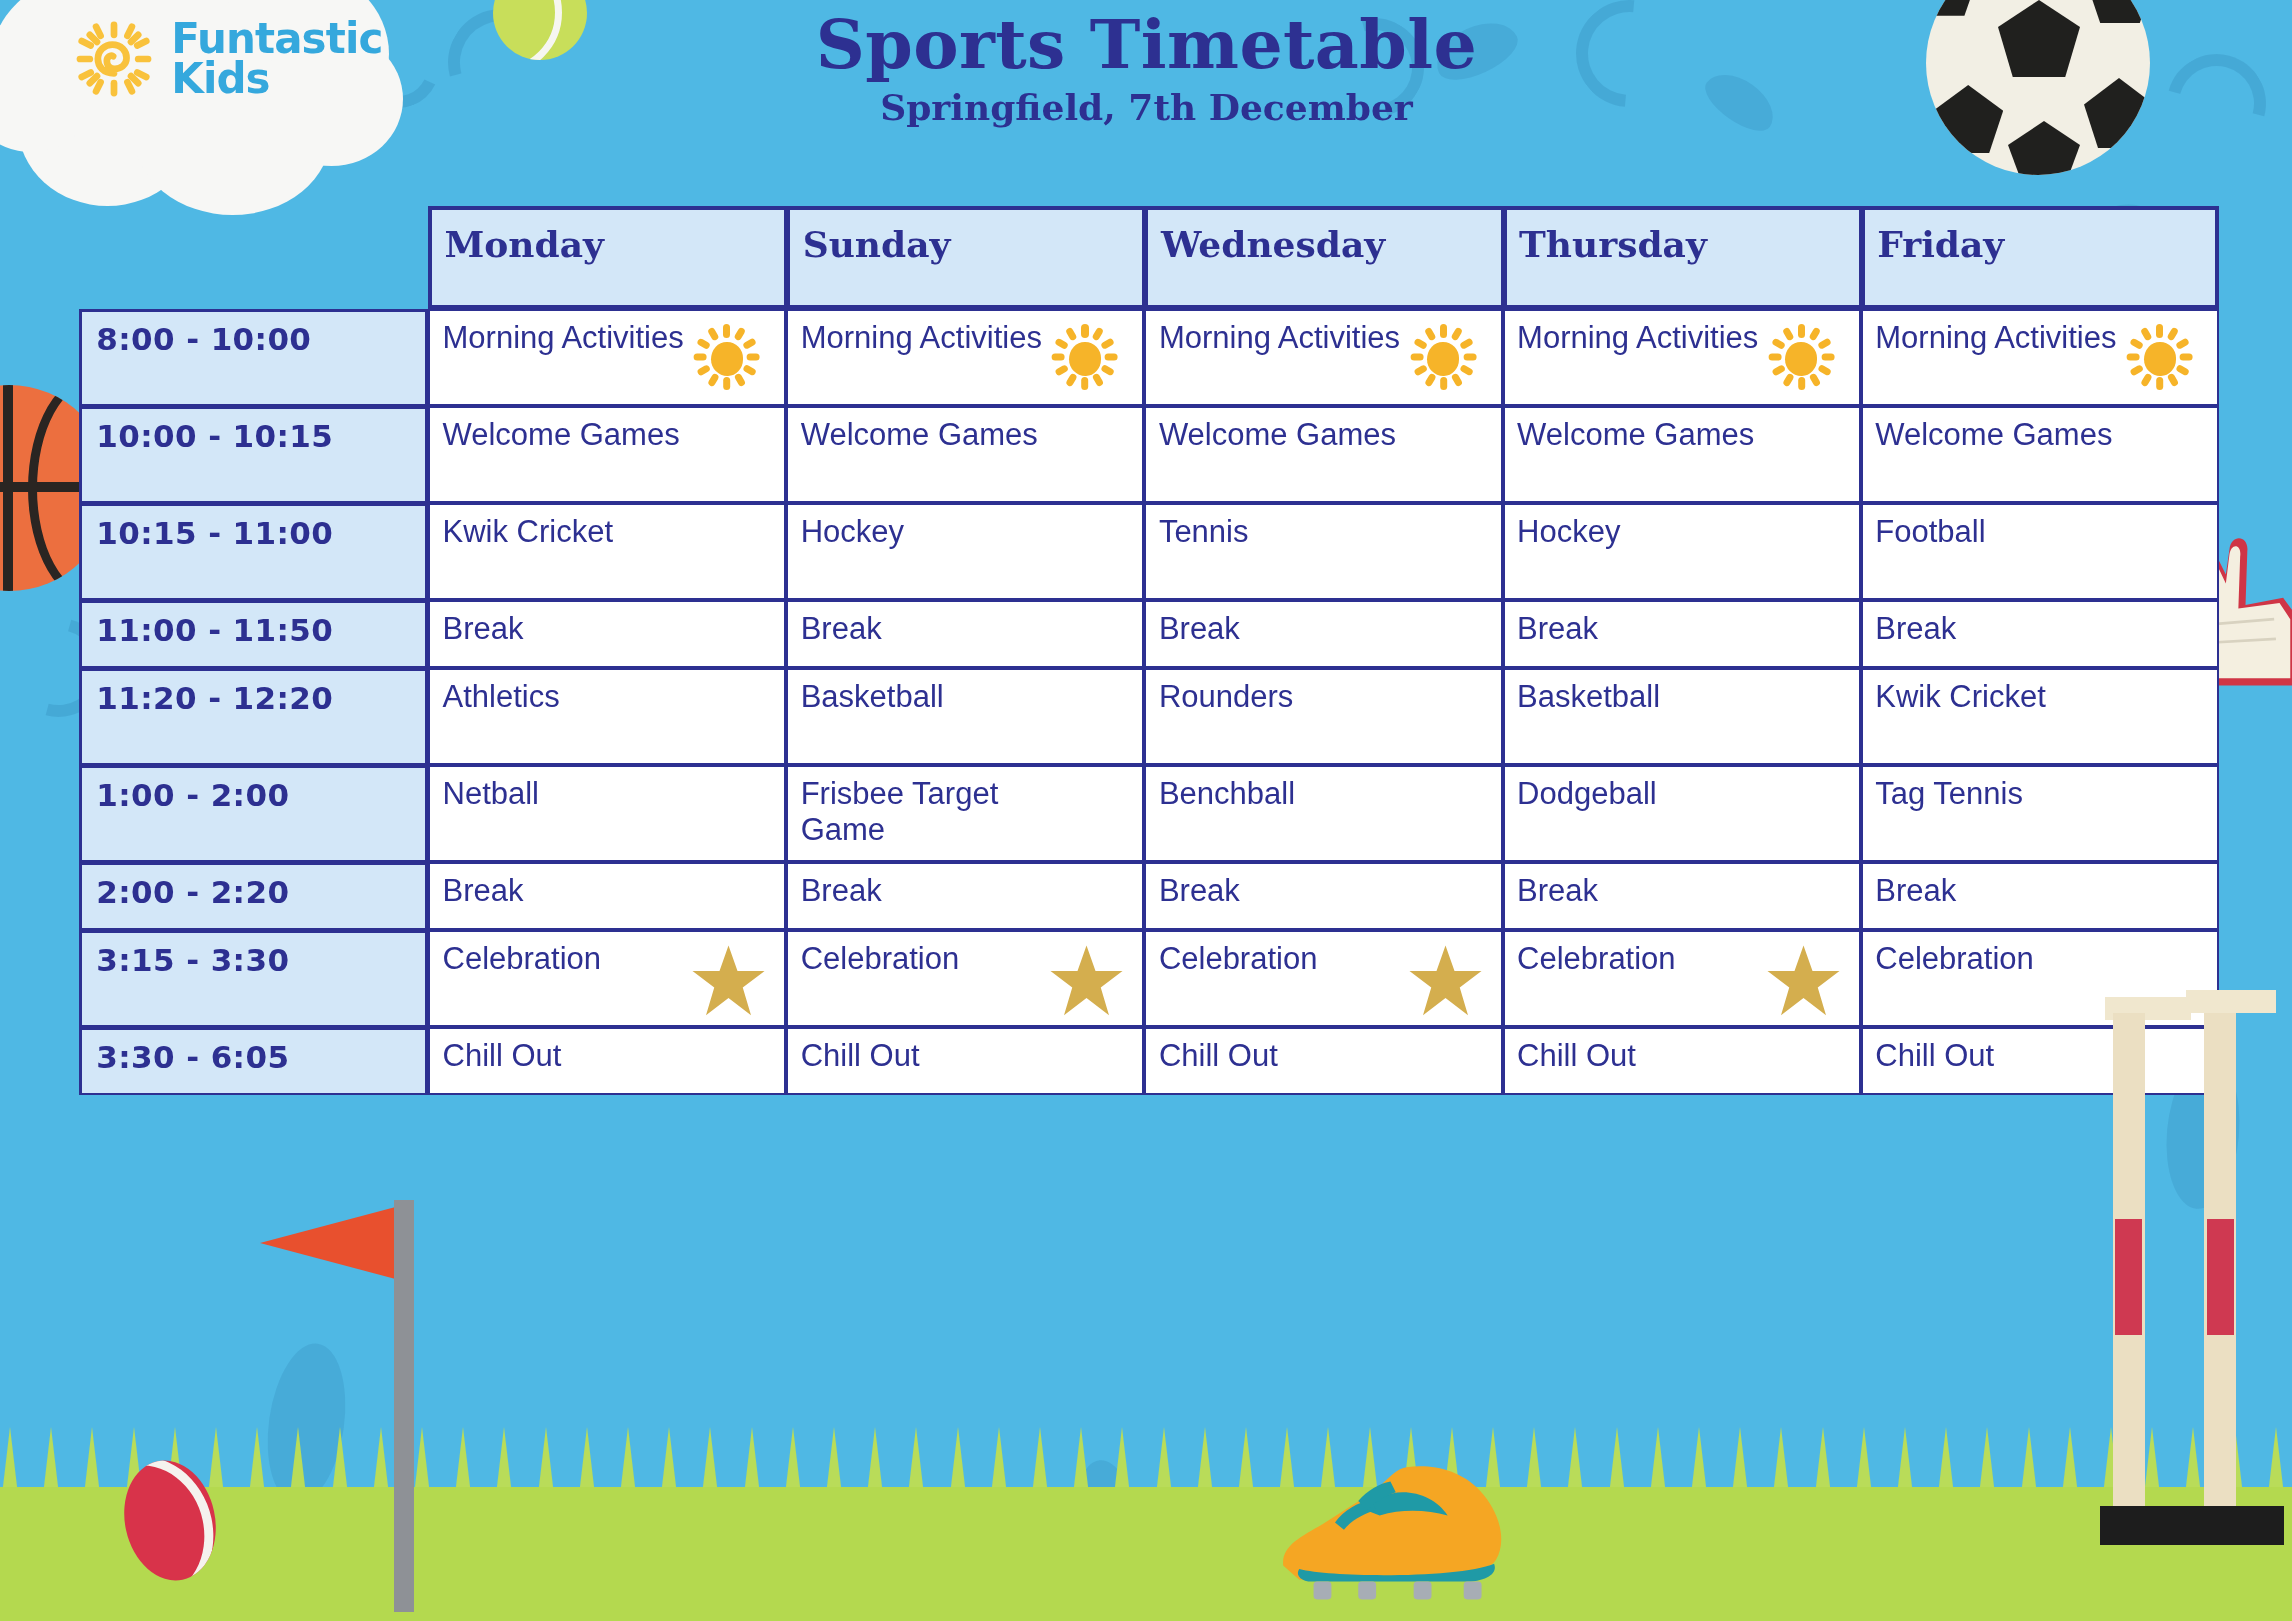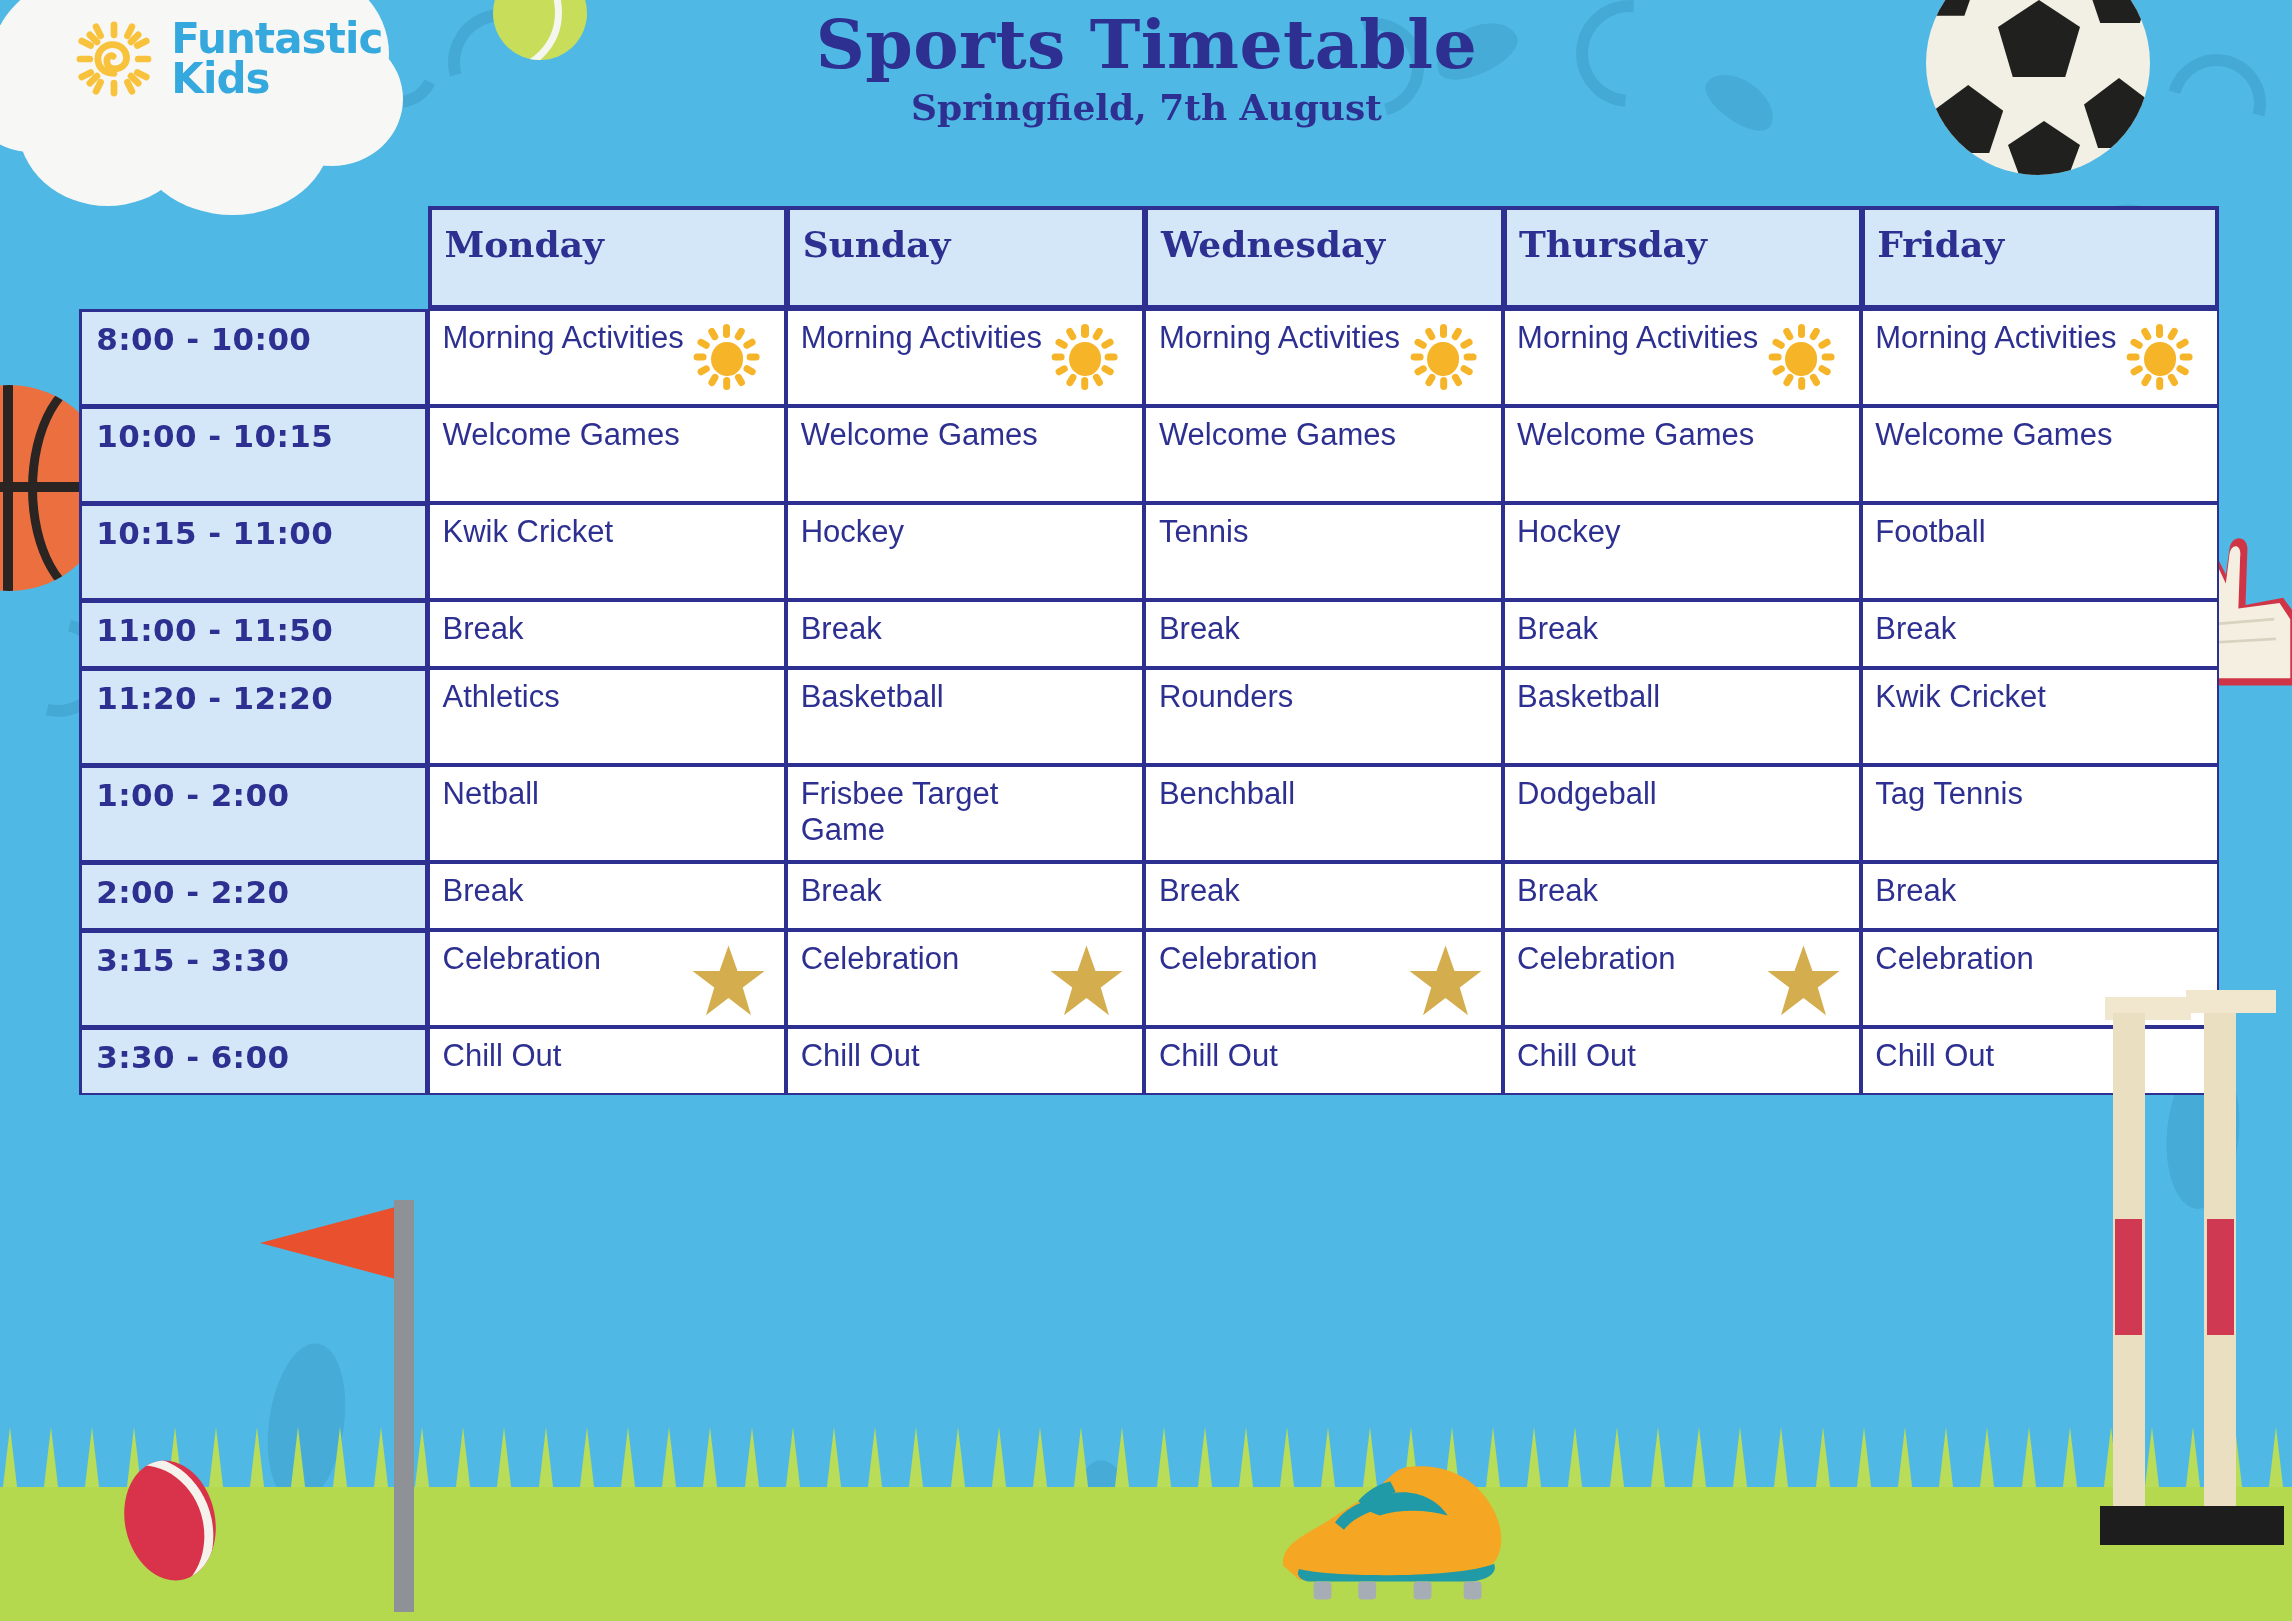--- a/index.html
+++ b/index.html
@@ -472,21 +472,21 @@
       </svg>
       <div>
         <div class="logo-text">Funtastic</div>
         <div class="logo-text">Kids</div>
       </div>
     </div>
   </div>
 
   <div class="title-block">
     <div class="main-title">Sports Timetable</div>
-    <div class="sub-title">Springfield, 7th August</div>
+    <div class="sub-title">Springfield, 7th December</div>
   </div>
 
   <table class="timetable">
     <thead>
       <tr id="head-row">
         <th class="hdr-spacer"></th>
       <th class="day-head">Monday</th>
           <th class="day-head">Sunday</th>
           <th class="day-head">Wednesday</th>
           <th class="day-head">Thursday</th>
@@ -649,21 +649,21 @@
             <span class="label">Celebration</span>
             <span class="cell-icon"><svg class="star-icon" viewBox="0 0 100 100">
                 <polygon points="50,2 62,36 98,36 69,58 80,95 50,72 20,95 31,58 2,36 38,36" fill="#d4ae4e"></polygon>
               </svg></span>
           </td>
           <td class="act-cell">
             <span class="label">Celebration</span>
           </td>
         </tr>
         <tr class="row-short">
-          <td class="time-cell">3:30 - 6:00</td>
+          <td class="time-cell">3:30 - 6:05</td>
           <td class="act-cell">
             <span class="label">Chill Out</span>
           </td>
           <td class="act-cell">
             <span class="label">Chill Out</span>
           </td>
           <td class="act-cell">
             <span class="label">Chill Out</span>
           </td>
           <td class="act-cell">

